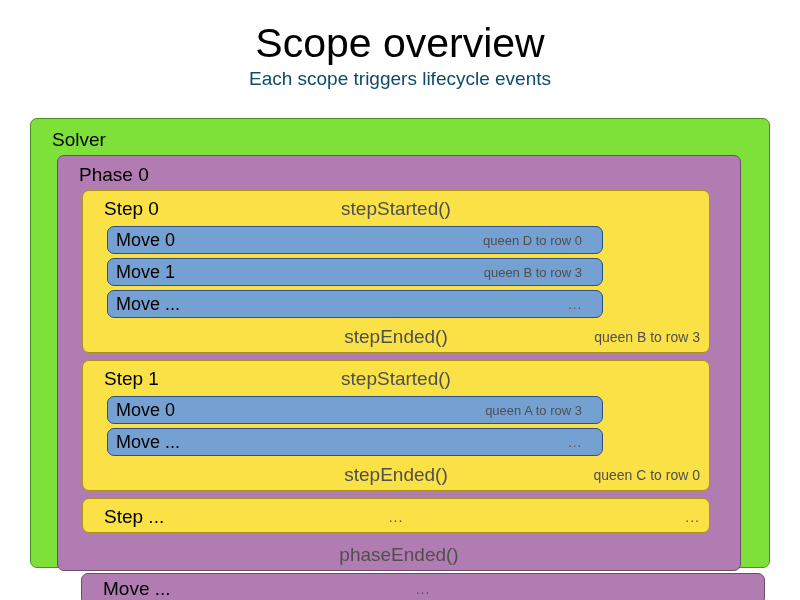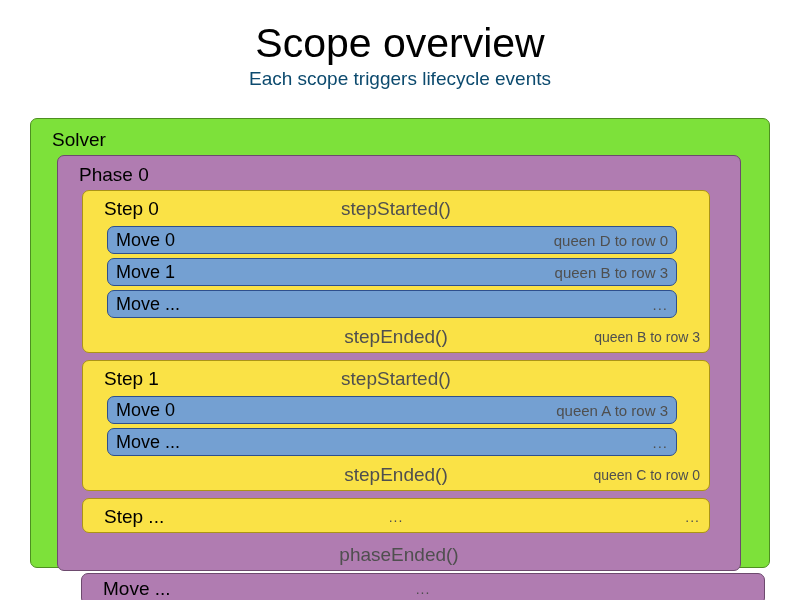--- a/index.html
+++ b/index.html
@@ -67,21 +67,21 @@
   .step-box {
     width: 628px;
     margin-left: 24px;
     background: #FAE246;
     border: 1px solid #ab9416;
     padding: 3px 0 0 0;
     margin-bottom: 7px;
   }
 
   .move-box {
-    width: 570px;
+    width: 496px;
     margin-left: 24px;
     background: #74A0D2;
     border: 1px solid #2e4f8d;
     border-radius: 7px;
     box-sizing: border-box;
     margin-bottom: 4px;
     height: 28px;
   }
 
   
@@ -120,22 +120,22 @@
   .phase-head .row-label { font-size: 19px; }
 
   .move-row {
     height: 26px;
   }
   .move-row .row-label {
     font-size: 18px;
     padding-left: 8px;
   }
   .move-row .row-right {
-    font-size: 15px;
-    right: 8px;
+    font-size: 13px;
+    right: 20px;
     text-align: center;
   }
 
   .footer-row {
     height: 30px;
   }
   .footer-row .row-center {
     font-size: 19px;
   }
   .footer-row .row-right {

